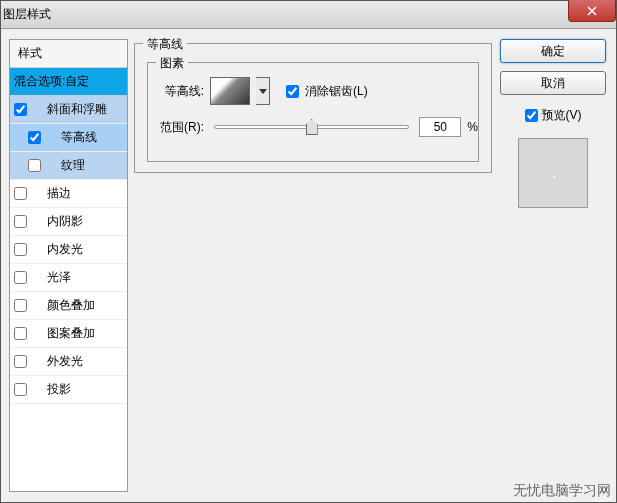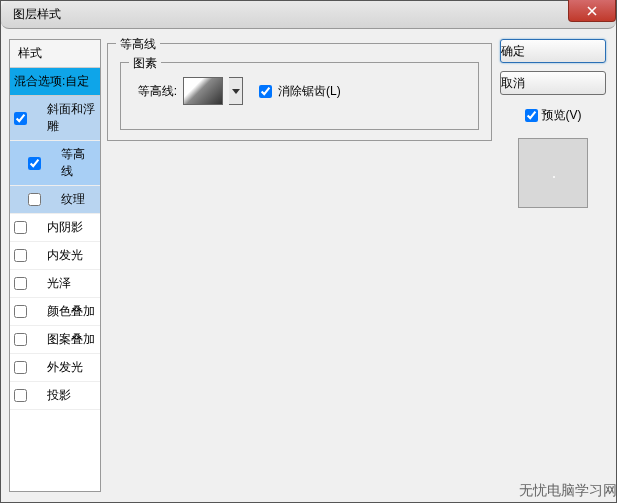--- a/index.html
+++ b/index.html
@@ -1,26 +1,26 @@
 <!DOCTYPE html>
 <html><head>
   <meta charset="utf-8">
   <style>
     * { box-sizing: border-box; margin: 0; padding: 0; font-family: "Microsoft YaHei", "SimSun", sans-serif; font-size: 12px; }
     body { background: #fff; width: 617px; height: 503px; overflow: hidden; }
     
     .window { width: 617px; height: 503px; border: 1px solid #555; background: #f0f0f0; display: flex; flex-direction: column; }
     
-    .titlebar { height: 28px; background: linear-gradient(#e8e8e8, #d5d5d5); border-bottom: 1px solid #999; display: flex; align-items: center; padding: 0 12px; position: relative; border-radius: 8px; }
+    .titlebar { height: 28px; background: linear-gradient(#e8e8e8, #d5d5d5); border-bottom: 1px solid #999; display: flex; align-items: center; padding: 0 2px; position: relative; }
     .close-btn { position: absolute; right: 0; top: -1px; width: 48px; height: 22px; background: linear-gradient(#d46a6a, #c0392b); border: 1px solid #8a2a1e; border-top: none; border-radius: 0 0 4px 4px; color: #fff; display: flex; align-items: center; justify-content: center; cursor: pointer; }
     .close-btn svg { width: 10px; height: 10px; }
     
     .content { flex: 1; display: flex; padding: 10px 8px; gap: 6px; }
     
-    .styles-panel { width: 92px; border: 1px solid #999; background: #fff; display: flex; flex-direction: column; }
+    .styles-panel { width: 119px; border: 1px solid #999; background: #fff; display: flex; flex-direction: column; }
     .styles-header { padding: 5px 8px; border-bottom: 1px solid #ccc; background: #f5f5f5; }
     .blend-row { padding: 5px 4px; border-bottom: 1px solid #ccc; background: #0ea5e9; }
     .style-item { padding: 5px 4px; display: flex; align-items: center; gap: 20px; border-bottom: 1px solid #eee; cursor: pointer; }
     .style-item.selected { background: #b8d4f0; }
     .style-item.active { background: #a8cff5; }
     .style-item.indent { padding-left: 18px; }
     .style-item input[type="checkbox"] { width: 13px; height: 13px; }
     
     .main-panel { flex: 1; position: relative; }
     .groupbox { border: 1px solid #999; padding: 10px 12px; margin-top: 4px; position: relative; }
@@ -31,27 +31,27 @@
     .row-label { min-width: 56px; text-align: right; }
     
     .contour-thumb { width: 40px; height: 28px; border: 1px solid #666; background: linear-gradient(135deg, #fff 0%, #fff 30%, #888 45%, #333 100%); cursor: pointer; }
     .dropdown-arrow { width: 14px; height: 28px; border: 1px solid #666; border-left: none; background: #e8e8e8; display: flex; align-items: center; justify-content: center; cursor: pointer; }
     
     .slider-track { flex: 1; height: 4px; background: #fff; border: 1px solid #999; border-radius: 2px; position: relative; margin: 0 4px; }
     .slider-thumb { position: absolute; top: -7px; left: 50%; width: 12px; height: 16px; background: #e0e0e0; border: 1px solid #666; transform: translateX(-50%); cursor: pointer; clip-path: polygon(50% 0%, 100% 35%, 100% 100%, 0% 100%, 0% 35%); }
     .num-input { width: 42px; height: 20px; border: 1px solid #999; background: #fff; text-align: center; padding: 2px; }
     
     .right-panel { width: 110px; display: flex; flex-direction: column; gap: 8px; align-items: center; }
-    .btn { width: 106px; height: 24px; border: 1px solid #707070; border-radius: 3px; background: linear-gradient(#fdfdfd, #e6e6e6); cursor: pointer; display: flex; align-items: center; justify-content: flex-start; }
+    .btn { width: 106px; height: 24px; border: 1px solid #707070; border-radius: 3px; background: linear-gradient(#fdfdfd, #e6e6e6); cursor: pointer; display: flex; align-items: center; justify-content: center; }
     .btn.primary { border-color: #2a6fb5; box-shadow: 0 0 2px #5a9fd4; }
     .preview-check { display: flex; align-items: center; gap: 4px; margin-top: 4px; }
     .preview-box { width: 70px; height: 70px; border: 1px solid #999; background: #d8d8d8; margin-top: 6px; position: relative; }
     .preview-dot { position: absolute; left: 50%; top: 55%; width: 2px; height: 2px; background: #fff; border-radius: 50%; }
     
-    .watermark { position: absolute; right: 0; bottom: 4px; text-align: right; color: #777; font-size: 12px; line-height: 1.3; pointer-events: none; }
+    .watermark { position: absolute; right: 6px; bottom: 4px; text-align: right; color: #777; font-size: 12px; line-height: 1.3; pointer-events: none; }
     .watermark .cn { font-size: 14px; color: #666; }
   </style>
 </head>
 <body>
 
 <div class="window">
   <div class="titlebar">
     <span>图层样式</span>
     <div class="close-btn">
       <svg viewBox="0 0 10 10">
@@ -69,20 +69,24 @@
             <input type="checkbox" checked="" style="">
             <span>斜面和浮雕</span>
           </div>
           <div class="style-item indent active">
             <input type="checkbox" checked="" style="">
             <span>等高线</span>
           </div>
           <div class="style-item indent selected">
             <input type="checkbox" style="">
             <span>纹理</span>
+          </div>
+          <div class="style-item">
+            <input type="checkbox" style="">
+            <span>描边</span>
           </div>
           <div class="style-item">
             <input type="checkbox" style="">
             <span>内阴影</span>
           </div>
           <div class="style-item">
             <input type="checkbox" style="">
             <span>内发光</span>
           </div>
           <div class="style-item">
@@ -117,20 +121,28 @@
             <span class="row-label">等高线:</span>
             <div class="contour-thumb"></div>
             <div class="dropdown-arrow">
               <svg width="8" height="5" viewBox="0 0 8 5">
                   <path d="M0 0 L4 5 L8 0 Z" fill="#333"></path>
                 </svg>
             </div>
             <input type="checkbox" checked="" style="margin-left: 10px;">
             <span>消除锯齿(L)</span>
           </div>
+          <div class="row">
+            <span class="row-label">范围(R):</span>
+            <div class="slider-track">
+              <div class="slider-thumb"></div>
+            </div>
+            <input class="num-input" value="50" style="">
+            <span>%</span>
+          </div>
         </div>
       </div>
     </div>
 
     <div class="right-panel">
       <div class="btn primary">
           <span>确定</span>
         </div>
       <div class="btn">
           <span>取消</span>

